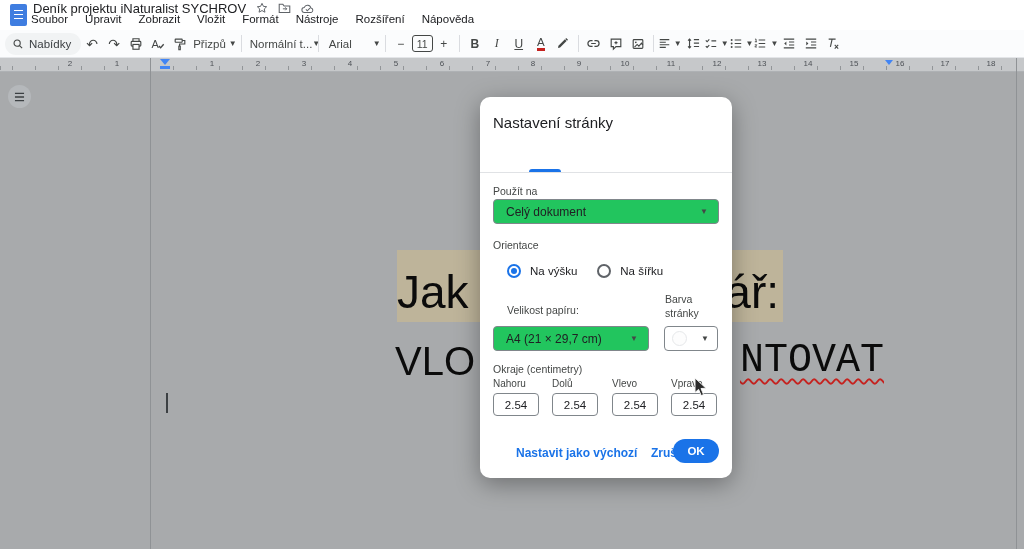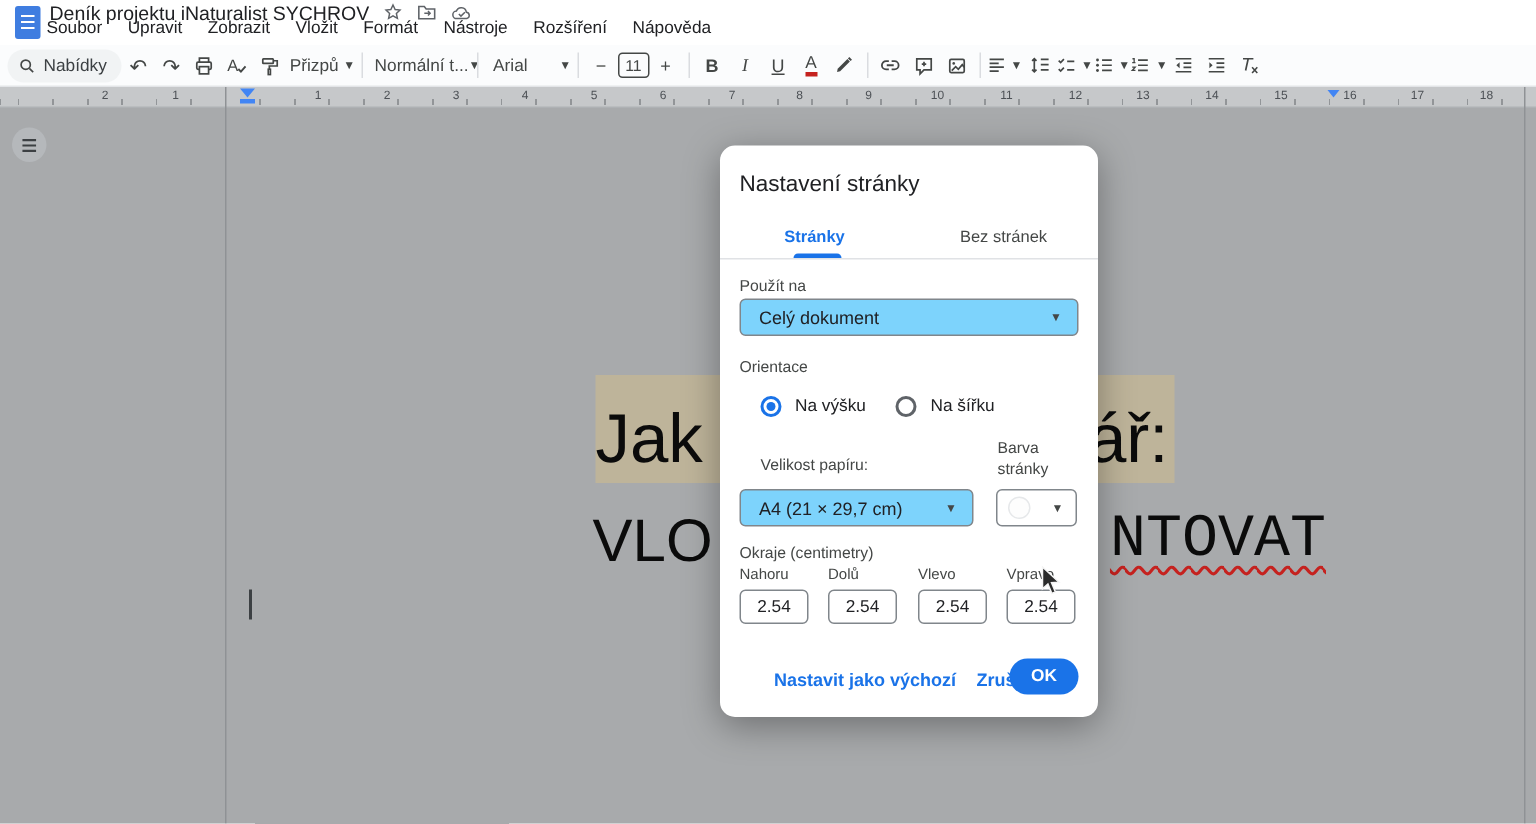--- a/index.html
+++ b/index.html
@@ -66,21 +66,21 @@
     border-radius:10px; box-shadow:0 6px 24px rgba(0,0,0,.35); }
   .dlg-title { position:absolute; left:13px; top:17px; font-size:15px; color:#202124; }
   .tabs { position:absolute; left:0; top:50px; width:252px; height:25px; display:flex; }
   .tab { width:126px; text-align:center; font-size:11px; font-weight:bold; padding-top:5px; cursor:default; }
   .tab.active { color:var(--accent,#1a73e8); }
   .tab.inactive { color:#444746; font-weight:normal; }
   .tab-underline { position:absolute; left:49px; top:72px; width:32px; height:3px;
     background:var(--accent,#1a73e8); border-radius:3px 3px 0 0; }
   .tabs-divider { position:absolute; left:0; top:75px; width:252px; height:1px; background:#e0e2e5; }
   .fld-label { position:absolute; font-size:10.5px; color:#444746; }
-  .select { position:absolute; height:25px; border:1px solid #80868b; border-radius:4px; background:#7dd3fc;
+  .select { position:absolute; height:25px; border:1px solid #80868b; border-radius:4px; background:#22c55e;
     display:flex; align-items:center; font-size:12px; color:#202124; padding-left:12px; }
   .select .sel-caret { position:absolute; right:10px; font-size:8px; color:#444746; }
   .radio-row { position:absolute; left:13px; top:166px; display:flex; align-items:center; height:16px; }
   .radio { width:14px; height:14px; border-radius:50%; position:relative; }
   .radio.checked { border:2px solid var(--accent,#1a73e8); }
   .radio.checked::after { content:""; position:absolute; left:2px; top:2px; width:6px; height:6px;
     border-radius:50%; background:var(--accent,#1a73e8); }
   .radio.unchecked { border:2px solid #5f6368; }
   .radio-label { font-size:11.5px; color:#202124; margin-left:9px; }
   .color-chip { position:absolute; left:184px; top:229px; width:54px; height:25px; border:1px solid #80868b;
@@ -315,24 +315,20 @@
 
     <div class="doc-text l2frag" style="left:395px;">VLO</div>
     <div class="doc-text l2frag misspelled" style="right:140px;">NTOVAT</div>
 
     <div class="text-caret"></div>
   </div>
 
   <div class="dialog">
     <div class="dlg-title">Nastavení stránky</div>
 
-    <div class="tabs">
-      <div class="tab active">Stránky</div>
-      <div class="tab inactive">Bez stránek</div>
-    </div>
     <div class="tab-underline"></div>
     <div class="tabs-divider"></div>
 
     <div class="fld-label" style="left:13px; top:88px;">Použít na</div>
     <div class="select" style="left:13px; top:102px; width:226px;">
       <span>Celý dokument</span>
       <span class="sel-caret">▼</span>
     </div>
 
     <div class="fld-label" style="left:13px; top:142px;">Orientace</div>

